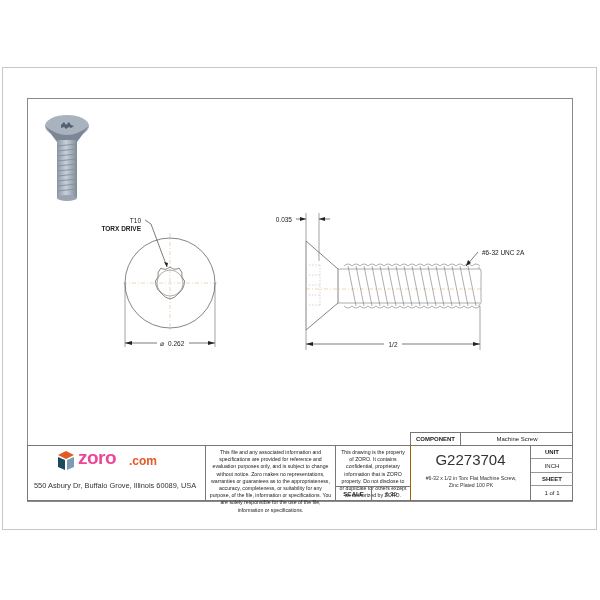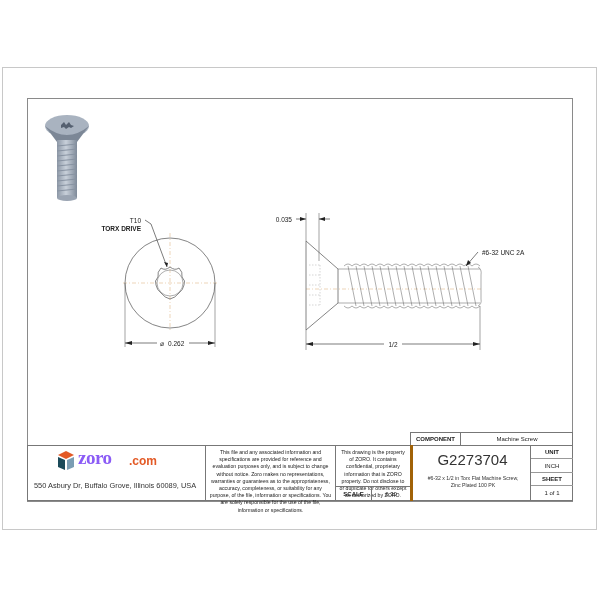--- a/index.html
+++ b/index.html
@@ -113,38 +113,38 @@
   <div class="cell bold" style="left:0;top:0;width:50px;height:12px;font-size:6px;border-right:1px solid #777;">COMPONENT</div>
   <div class="cell" style="left:50px;top:0;width:112px;height:12px;font-size:6px;">Machine Screw</div>
 </div>
 
 <div class="abs" style="left:30px;top:447px;width:170px;height:52px;">
   <svg class="abs" style="left:25px;top:2px" width="22" height="22">
     <polygon points="3,6 11,2 19,6 11,10" fill="#e35a26"></polygon>
     <polygon points="3,8 10,11 10,21 3,18" fill="#1b4a5a"></polygon>
     <polygon points="12,11 19,8 19,18 12,21" fill="#7a9db3"></polygon>
   </svg>
-  <div class="abs" style="left:48px;top:0px;font-size:19px;font-weight:bold;color:#8b5cf6;letter-spacing:-0.5px;font-family:Liberation Serif, serif;">zoro</div>
+  <div class="abs" style="left:48px;top:0px;font-size:19px;font-weight:bold;color:#ec4899;letter-spacing:-0.5px;">zoro</div>
   <div class="abs" style="left:99px;top:7px;font-size:12px;font-weight:bold;color:#e35a26;">.com</div>
   <div class="abs addr" style="left:4px;top:35px;width:175px;white-space:nowrap;">550 Asbury Dr, Buffalo Grove, Illinois 60089, USA</div>
 </div>
 
 <div class="abs" style="left:205px;top:445px;width:130px;height:56px;border-left:1px solid #777;box-sizing:border-box;">
   <div class="small" style="padding:4px 3px;text-align:center;">This file and any associated information and specifications are provided for reference and evaluation purposes only, and is subject to change without notice. Zoro makes no representations, warranties or guarantees as to the appropriateness, accuracy, completeness, or suitability for any purpose, of the file, information or specifications. You are solely responsible for the use of the file, information or specifications.</div>
 </div>
 
 <div class="abs" style="left:335px;top:445px;width:75px;height:56px;border-left:1px solid #777;box-sizing:border-box;">
   <div class="small" style="padding:4px 3px 0;text-align:center;height:39px;box-sizing:border-box;">This drawing is the property of ZORO. It contains confidential, proprietary information that is ZORO property. Do not disclose to or duplicate for others except as authorized by ZORO.</div>
   <div class="abs" style="left:0;top:41px;width:74px;height:14px;border-top:1px solid #777;">
     <div class="cell bold" style="left:0;top:0;width:36px;height:14px;font-size:6px;border-right:1px solid #777;">SCALE</div>
     <div class="cell" style="left:36px;top:0;width:38px;height:14px;font-size:6px;">6.30</div>
   </div>
 </div>
 
-<div class="abs" style="left:410px;top:445px;width:120px;height:56px;border-left:3px solid #a16207;box-sizing:border-box;padding-left:36px;">
+<div class="abs" style="left:410px;top:445px;width:120px;height:56px;border-left:1px solid #a16207;box-sizing:border-box;padding-left:36px;">
   <div class="abs" style="left:0;top:6px;width:119px;text-align:center;font-size:15px;color:#333;">G2273704</div>
   <div class="abs" style="left:12px;top:30px;width:96px;text-align:center;font-size:5.2px;line-height:6.5px;color:#333;">#6-32 x 1/2 in Torx Flat Machine Screw, Zinc Plated 100 PK</div>
 </div>
 
 <div class="abs" style="left:530px;top:445px;width:43px;height:56px;border-left:1px solid #777;box-sizing:border-box;">
   <div class="cell bold" style="left:0;top:0;width:42px;height:14px;font-size:6px;border-bottom:1px solid #999;">UNIT</div>
   <div class="cell" style="left:0;top:14px;width:42px;height:14px;font-size:6px;border-bottom:1px solid #999;">INCH</div>
   <div class="cell bold" style="left:0;top:28px;width:42px;height:13px;font-size:6px;border-bottom:1px solid #999;">SHEET</div>
   <div class="cell" style="left:0;top:41px;width:42px;height:14px;font-size:6px;">1 of 1</div>
 </div>

